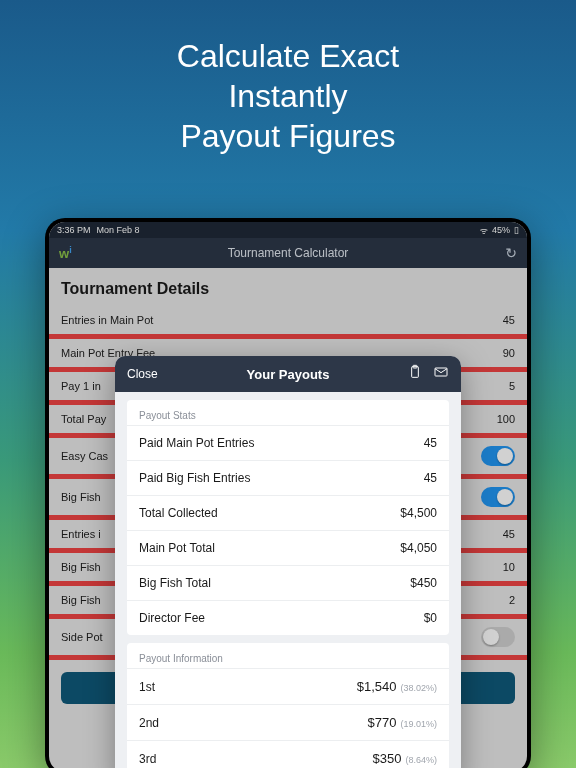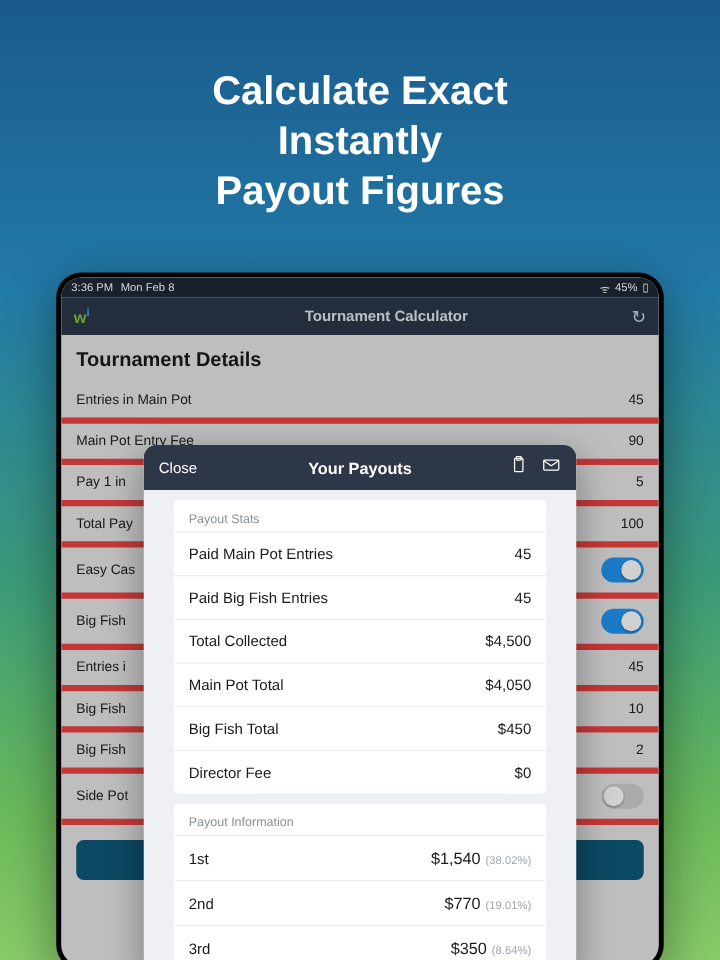--- a/index.html
+++ b/index.html
@@ -8,24 +8,23 @@
       height: 768px;
       background: linear-gradient(180deg, #1a5a8a 0%, #227aa8 30%, #3a9a7a 60%, #6aba5a 85%, #8aca6a 100%);
       font-family: -apple-system, BlinkMacSystemFont, "Segoe UI", Helvetica, Arial, sans-serif;
       overflow: hidden;
       position: relative;
     }
     .hero {
       text-align: center;
       color: #fff;
       font-size: 32px;
-      font-weight: 700;
+      font-weight: 400;
       padding: 36px 20px 30px;
       line-height: 1.25;
-      margin-top: 16px;
     }
     .device {
       position: absolute;
       left: 50%;
       transform: translateX(-50%);
       top: 218px;
       width: 486px;
       background: #000;
       border-radius: 20px;
       padding: 4px;
@@ -54,25 +53,24 @@
       display: flex;
       justify-content: space-between;
       align-items: center;
       background: #2d3748;
       padding: 6px 10px;
       height: 30px;
     }
     .nav-title {
       color: #e2e8f0;
       font-size: 12px;
-      font-weight: 700;
+      font-weight: 400;
       position: absolute;
       left: 50%;
       transform: translateX(-50%);
-      margin-left: 21px;
     }
     .nav-logo { font-size: 13px; font-weight: 700; }
     .nav-logo-w { color: #8bc34a; }
     .nav-logo-i { color: #42a5f5; font-size: 9px; vertical-align: super; }
     .nav-refresh { color: #cbd5e0; font-size: 14px; }
     .content {
       padding: 0;
     }
     .section-header {
       font-size: 16px;
@@ -141,21 +139,21 @@
       align-items: center;
       padding: 8px 12px;
       height: 36px;
     }
     .modal-close { color: #fff; font-size: 12px; }
     .modal-title { color: #fff; font-size: 13px; font-weight: 600; position: absolute; left: 50%; transform: translateX(-50%); }
     .modal-icons { display: flex; gap: 10px; }
     .modal-icons svg { width: 16px; height: 16px; stroke: #fff; fill: none; stroke-width: 1.5; }
     .card {
       background: #fff;
-      margin: 8px 24px;
+      margin: 8px 12px;
       border-radius: 4px;
       overflow: hidden;
     }
     .card-header {
       font-size: 10px;
       color: #8a8f98;
       padding: 10px 12px 4px;
     }
     .card-row {
       display: flex;

